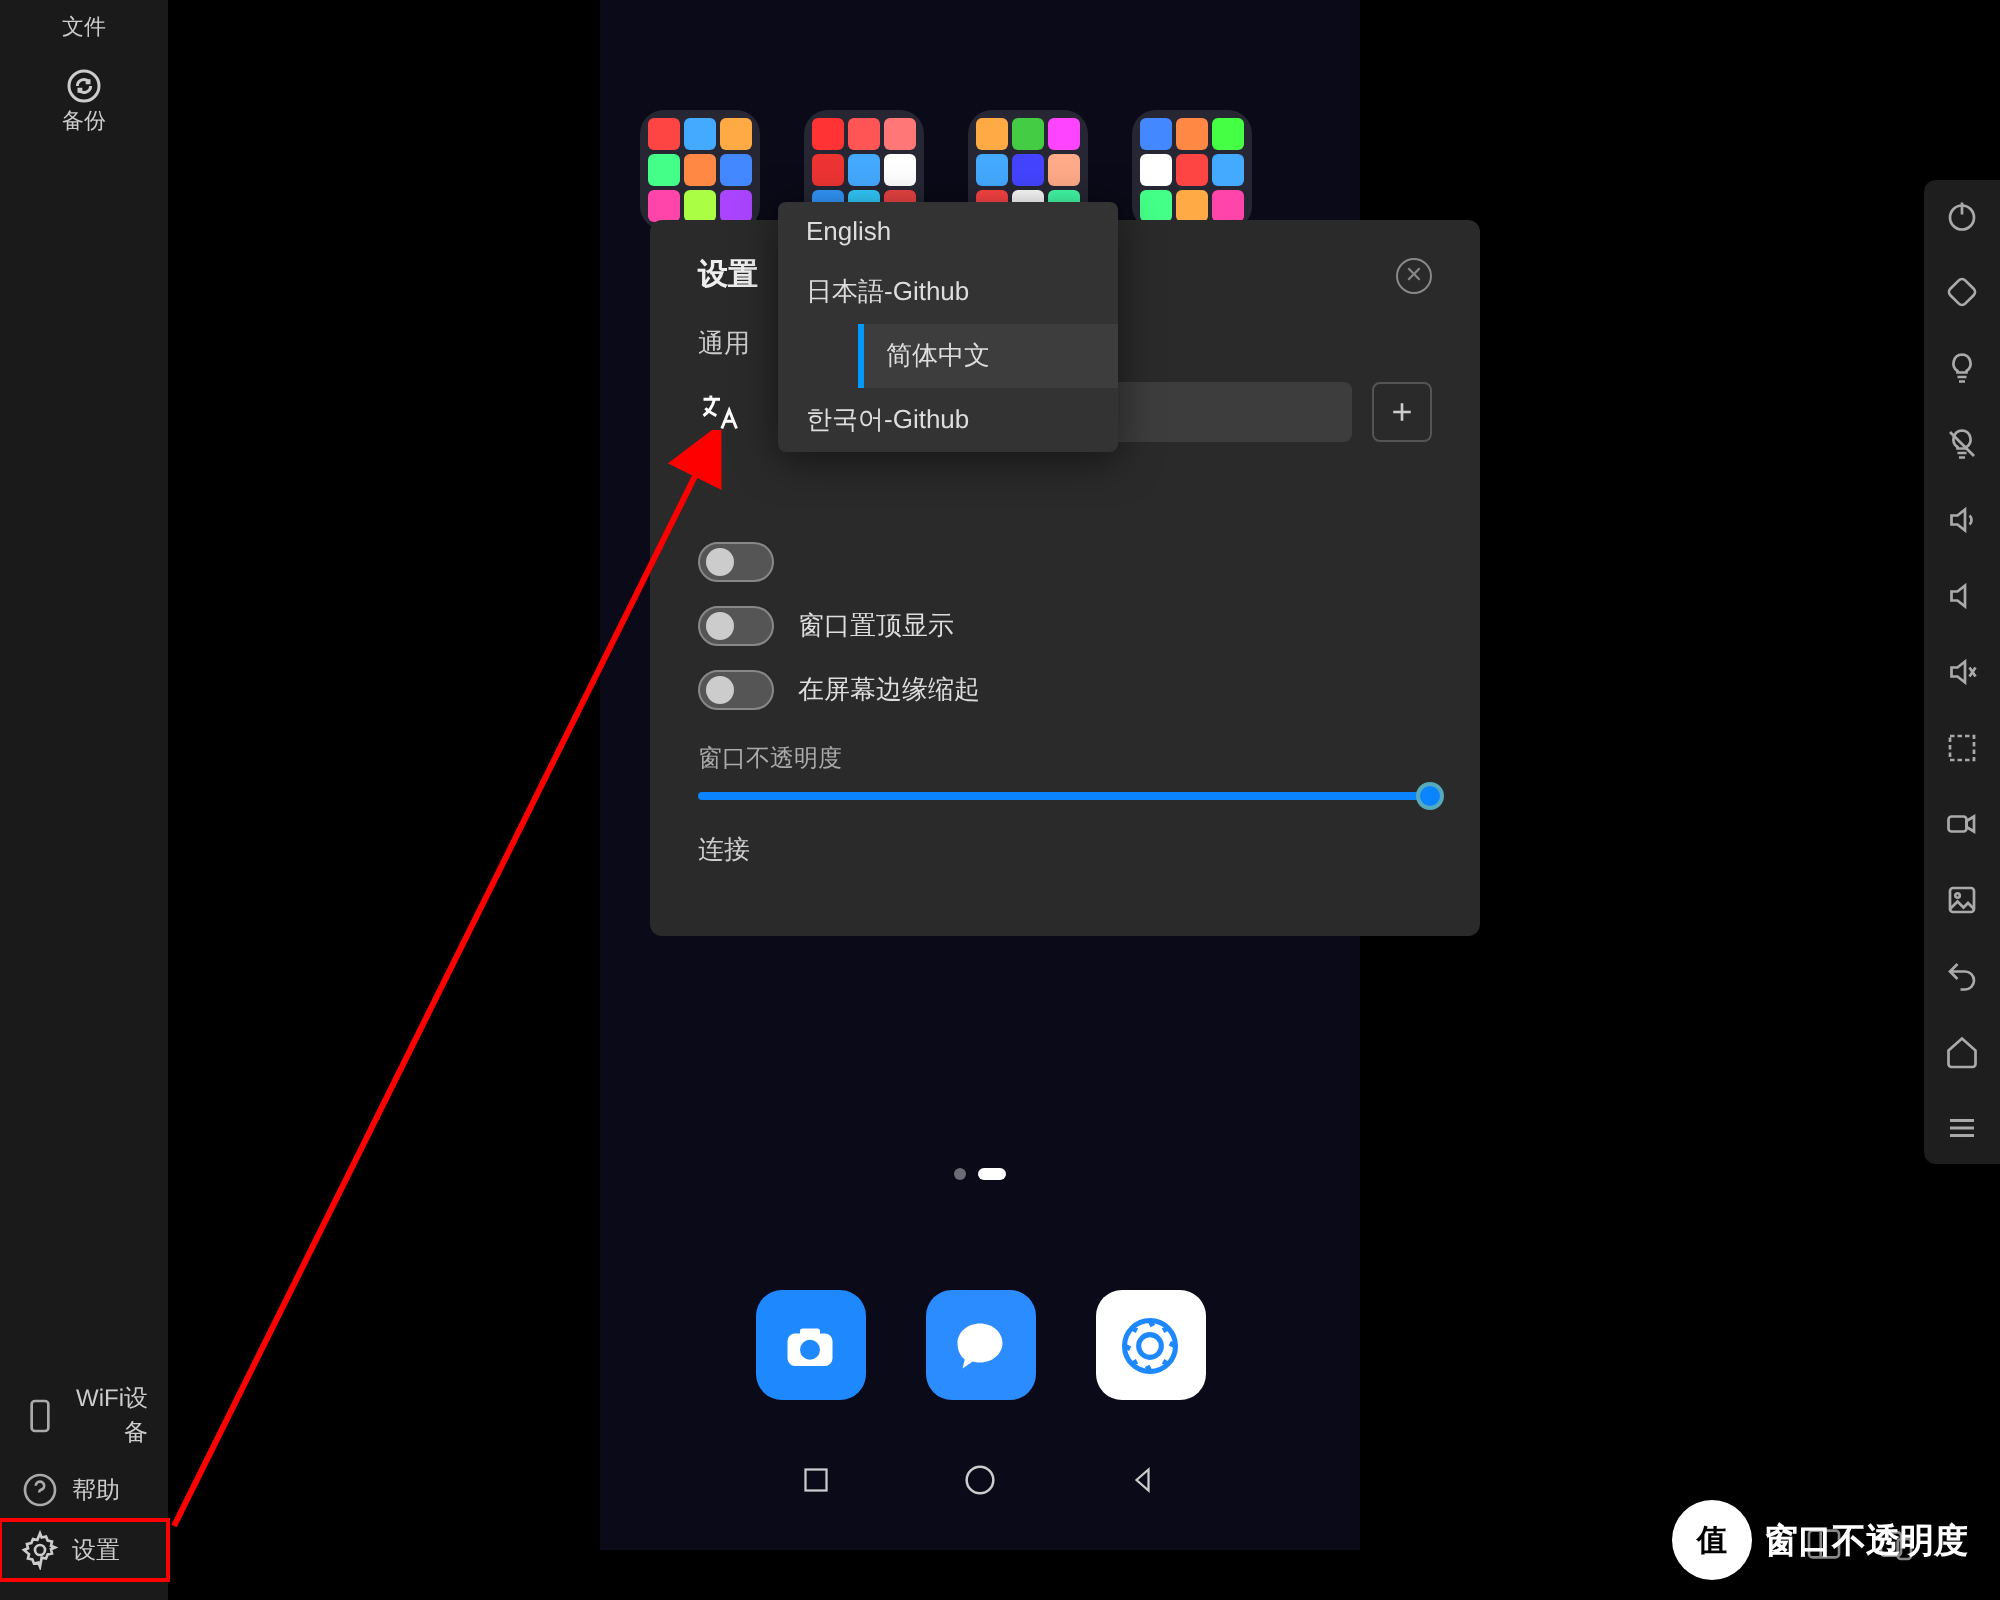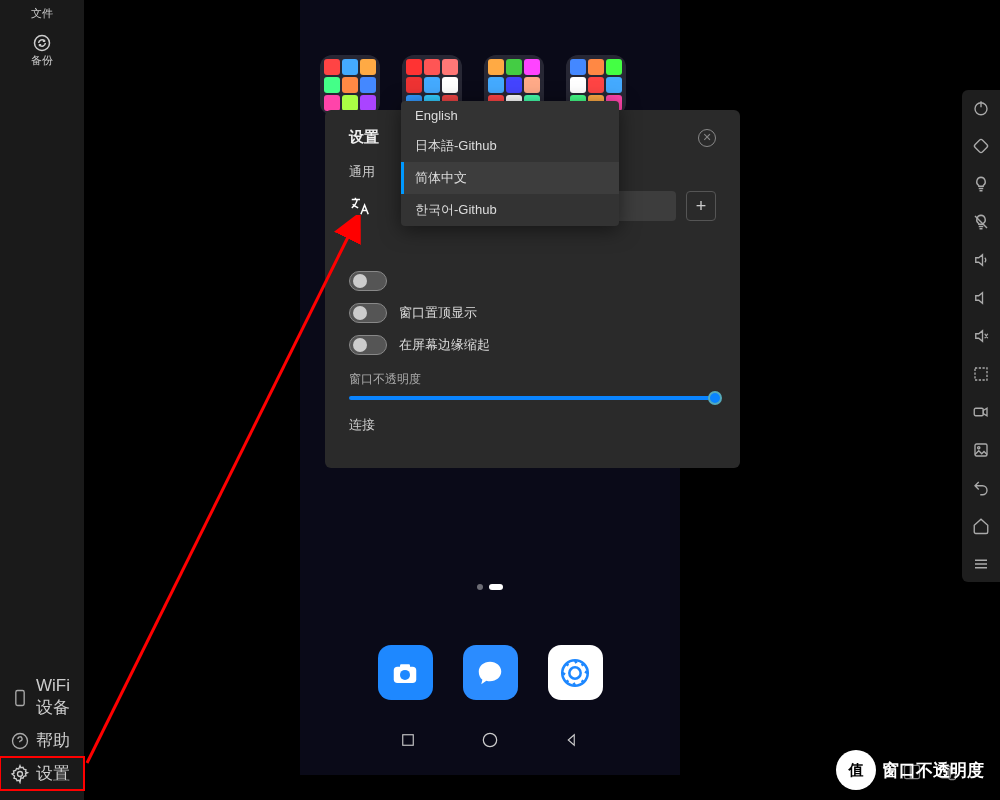--- a/index.html
+++ b/index.html
@@ -2,21 +2,21 @@
 <html><head>
 <meta charset="utf-8">
 <style>
 * { margin: 0; padding: 0; box-sizing: border-box; font-family: "Segoe UI", "Microsoft YaHei", sans-serif; }
 body { width: 1000px; height: 800px; background: #000; color: #ddd; overflow: hidden; position: relative; }
 
 .left-sidebar { position: absolute; left: 0; top: 0; width: 85px; height: 800px; background: #1a1a1a; border-right: 1px solid #000; display: flex; flex-direction: column; align-items: center; font-size: 11px; color: #ccc; }
 .left-sidebar .top-items { padding-top: 0; }
 .left-sidebar .item { display: flex; flex-direction: column; align-items: center; padding: 6px 0; cursor: pointer; width: 100%; }
 .left-sidebar .bottom-items { margin-top: auto; width: 100%; padding-bottom: 10px; }
-.left-sidebar .bottom-item { display: flex; align-items: center; gap: 6px; padding: 5px 10px; font-size: 17px; cursor: pointer; }
+.left-sidebar .bottom-item { display: flex; align-items: center; gap: 6px; padding: 5px 10px; font-size: 12px; cursor: pointer; text-align: right; }
 .left-sidebar .bottom-item.highlighted { outline: 2px solid #f00; outline-offset: -1px; }
 .left-sidebar svg { width: 20px; height: 20px; }
 
 .phone-area { position: absolute; left: 300px; top: 0; width: 380px; height: 775px; background: #0a0a18; }
 .app-row { display: flex; gap: 22px; padding: 55px 20px 0; }
 .app-folder { width: 60px; height: 60px; background: rgba(255,255,255,0.12); border-radius: 12px; display: grid; grid-template-columns: repeat(3,1fr); grid-template-rows: repeat(3,1fr); padding: 4px; gap: 2px; }
 .app-folder .mini { border-radius: 3px; }
 .dock { position: absolute; bottom: 75px; left: 0; right: 0; display: flex; justify-content: center; gap: 30px; }
 .dock-icon { width: 55px; height: 55px; border-radius: 13px; display: flex; align-items: center; justify-content: center; }
 .nav-bar { position: absolute; bottom: 10px; left: 0; right: 0; height: 50px; display: flex; justify-content: center; align-items: center; gap: 60px; }
@@ -26,23 +26,23 @@
 .page-dots .dot.active { background: #fff; width: 14px; }
 
 .settings-panel { position: absolute; left: 325px; top: 110px; width: 415px; background: #2a2a2a; border-radius: 6px; padding: 18px 24px 24px; z-index: 10; }
 .settings-panel .title-row { display: flex; justify-content: space-between; align-items: center; margin-bottom: 16px; }
 .settings-panel h3 { font-size: 15px; font-weight: 600; color: #eee; }
 .close-btn { width: 18px; height: 18px; border-radius: 50%; border: 1px solid #888; display: flex; align-items: center; justify-content: center; cursor: pointer; color: #888; font-size: 11px; }
 .section-label { font-size: 13px; color: #ccc; margin: 14px 0 10px; }
 
 .lang-row { display: flex; align-items: center; gap: 10px; margin-bottom: 12px; position:relative;}
 .lang-icon { width: 22px; height: 22px; color: #fff; flex-shrink:0;}
-.lang-dropdown { position: absolute; left: 52px; top: -90px; width: 218px; background: #333; border-radius: 4px; overflow: hidden; z-index: 20; box-shadow: 0 4px 20px rgba(0,0,0,0.5); }
+.lang-dropdown { position: absolute; left: 40px; top: -90px; width: 170px; background: #333; border-radius: 4px; overflow: hidden; z-index: 20; box-shadow: 0 4px 20px rgba(0,0,0,0.5); }
 .lang-dropdown .opt { padding: 7px 14px; font-size: 13px; color: #ddd; cursor: pointer; }
-.lang-dropdown .opt.selected { background: #3d3d3d; border-left: 3px solid #09f; padding-left: 11px; }
+.lang-dropdown .opt.selected { background: #3d3d3d; border-left: 3px solid #09f; padding-left: 11px; margin-left: 40px; }
 .plus-btn { width: 30px; height: 30px; border: 1px solid #555; border-radius: 4px; display: flex; align-items: center; justify-content: center; color: #ccc; cursor: pointer; margin-left: auto; font-size: 18px; }
 .lang-selected-box { flex:1; height:30px; background:#3d3d3d; border-radius:4px; margin-left:28px;}
 
 .toggle-row { display: flex; align-items: center; gap: 12px; margin: 12px 0; }
 .toggle { width: 38px; height: 20px; background: #555; border: 1px solid #888; border-radius: 10px; position: relative; cursor: pointer; flex-shrink: 0; }
 .toggle .knob { width: 14px; height: 14px; background: #ccc; border-radius: 50%; position: absolute; top: 2px; left: 3px; }
 .toggle-label { font-size: 13px; color: #ddd; }
 
 .slider-row { margin: 16px 0; }
 .slider-label { font-size: 12px; color: #aaa; margin-bottom: 8px; font-family: Liberation Serif, serif; }

